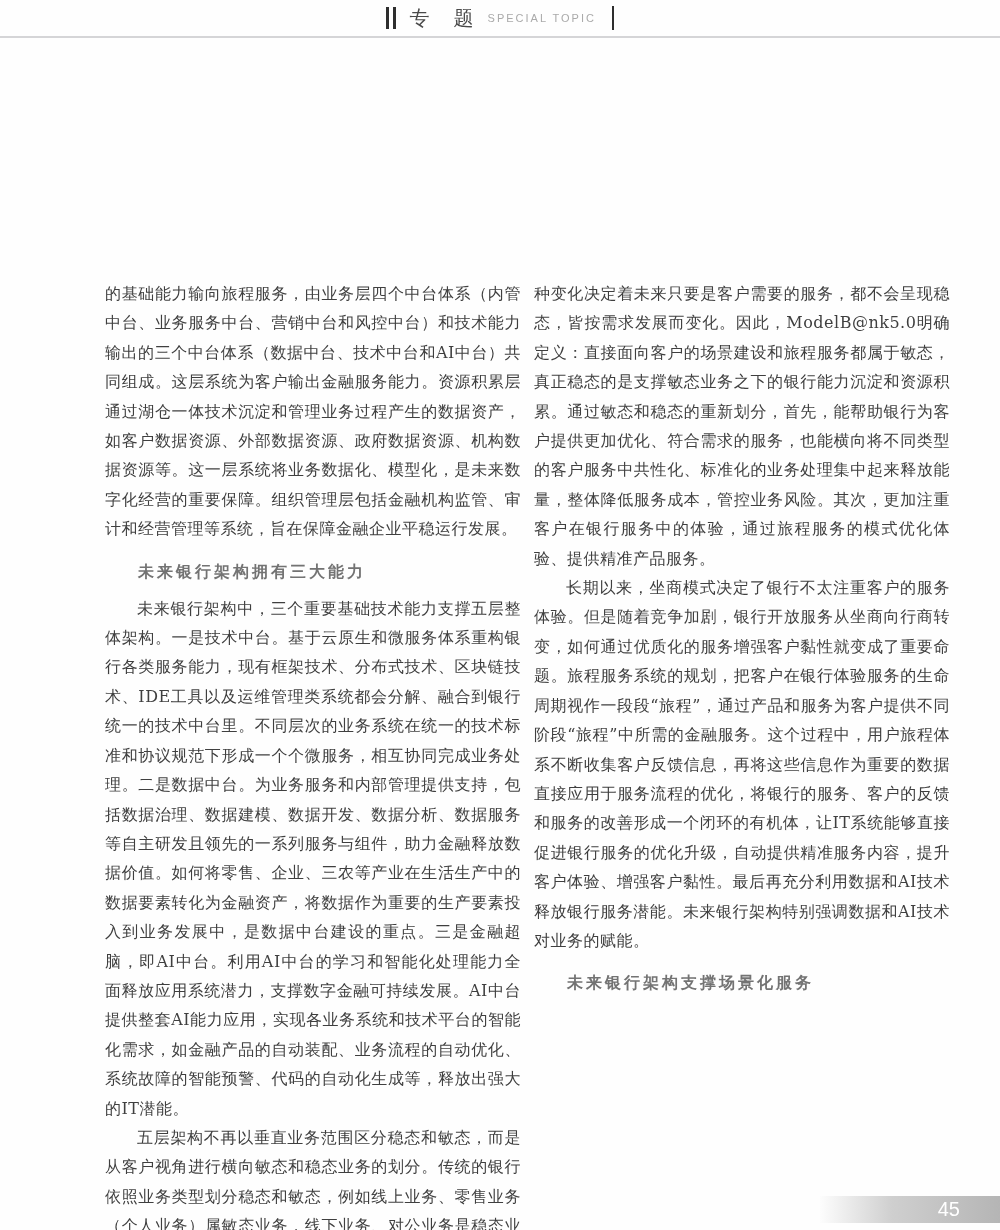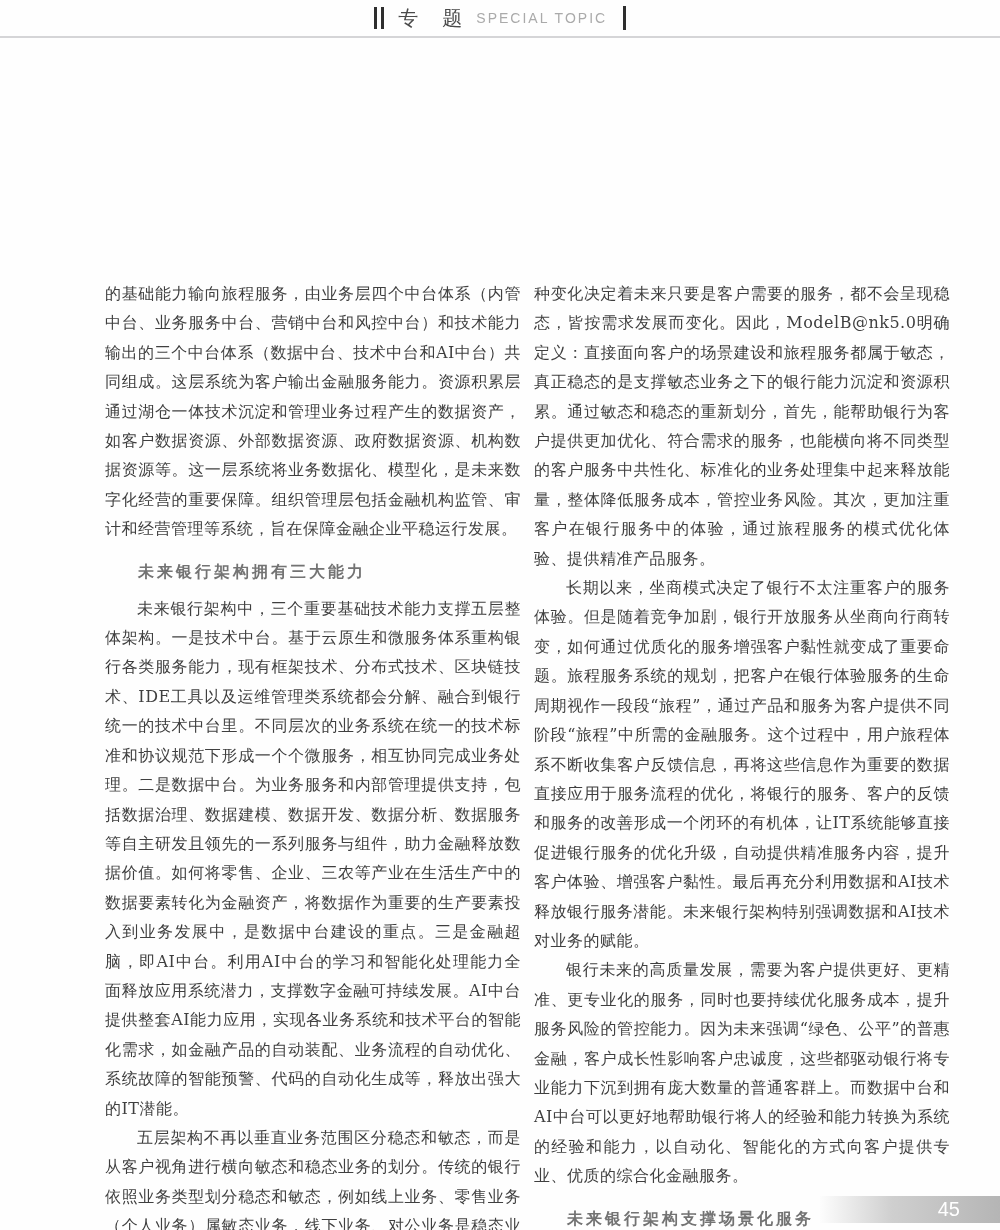--- a/index.html
+++ b/index.html
@@ -41,21 +41,21 @@
   .hdr-zh {
     font-family: "Liberation Sans", sans-serif;
     font-size: 20px;
     color: #4a4a4a;
     letter-spacing: 2px;
     margin-right: 12px;
     white-space: pre;
   }
   .hdr-en {
     font-family: "Liberation Sans", sans-serif;
-    font-size: 14px;
+    font-size: 11px;
     color: #aaaaaa;
     letter-spacing: 2px;
     margin-right: 16px;
     text-align: center;
   }
   .sbar {
     display: block;
     width: 2.5px;
     height: 24px;
     background: #2e2e2e;
@@ -145,21 +145,20 @@
     <section class="col">
       <p class="para no-indent">的基础能力输向旅程服务，由业务层四个中台体系（内管中台、业务服务中台、营销中台和风控中台）和技术能力输出的三个中台体系（数据中台、技术中台和AI中台）共同组成。这层系统为客户输出金融服务能力。资源积累层通过湖仓一体技术沉淀和管理业务过程产生的数据资产，如客户数据资源、外部数据资源、政府数据资源、机构数据资源等。这一层系统将业务数据化、模型化，是未来数字化经营的重要保障。组织管理层包括金融机构监管、审计和经营管理等系统，旨在保障金融企业平稳运行发展。</p>
       <h2 class="heading">未来银行架构拥有三大能力</h2>
       <p class="para">未来银行架构中，三个重要基础技术能力支撑五层整体架构。一是技术中台。基于云原生和微服务体系重构银行各类服务能力，现有框架技术、分布式技术、区块链技术、IDE工具以及运维管理类系统都会分解、融合到银行统一的技术中台里。不同层次的业务系统在统一的技术标准和协议规范下形成一个个微服务，相互协同完成业务处理。二是数据中台。为业务服务和内部管理提供支持，包括数据治理、数据建模、数据开发、数据分析、数据服务等自主研发且领先的一系列服务与组件，助力金融释放数据价值。如何将零售、企业、三农等产业在生活生产中的数据要素转化为金融资产，将数据作为重要的生产要素投入到业务发展中，是数据中台建设的重点。三是金融超脑，即AI中台。利用AI中台的学习和智能化处理能力全面释放应用系统潜力，支撑数字金融可持续发展。AI中台提供整套AI能力应用，实现各业务系统和技术平台的智能化需求，如金融产品的自动装配、业务流程的自动优化、系统故障的智能预警、代码的自动化生成等，释放出强大的IT潜能。</p>
       <p class="para">五层架构不再以垂直业务范围区分稳态和敏态，而是从客户视角进行横向敏态和稳态业务的划分。传统的银行依照业务类型划分稳态和敏态，例如线上业务、零售业务（个人业务）属敏态业务，线下业务、对公业务是稳态业务等。但是，随着新一代消费者的成长以及未来生活生产习惯的巨大变化，业务发展已经出现线上线下业务融合、个人公司业务联动和相互借鉴的趋势。这</p>
     </section>
 
     <section class="col">
       <p class="para no-indent">种变化决定着未来只要是客户需要的服务，都不会呈现稳态，皆按需求发展而变化。因此，ModelB@nk5.0明确定义：直接面向客户的场景建设和旅程服务都属于敏态，真正稳态的是支撑敏态业务之下的银行能力沉淀和资源积累。通过敏态和稳态的重新划分，首先，能帮助银行为客户提供更加优化、符合需求的服务，也能横向将不同类型的客户服务中共性化、标准化的业务处理集中起来释放能量，整体降低服务成本，管控业务风险。其次，更加注重客户在银行服务中的体验，通过旅程服务的模式优化体验、提供精准产品服务。</p>
       <p class="para">长期以来，坐商模式决定了银行不太注重客户的服务体验。但是随着竞争加剧，银行开放服务从坐商向行商转变，如何通过优质化的服务增强客户黏性就变成了重要命题。旅程服务系统的规划，把客户在银行体验服务的生命周期视作一段段“旅程”，通过产品和服务为客户提供不同阶段“旅程”中所需的金融服务。这个过程中，用户旅程体系不断收集客户反馈信息，再将这些信息作为重要的数据直接应用于服务流程的优化，将银行的服务、客户的反馈和服务的改善形成一个闭环的有机体，让IT系统能够直接促进银行服务的优化升级，自动提供精准服务内容，提升客户体验、增强客户黏性。最后再充分利用数据和AI技术释放银行服务潜能。未来银行架构特别强调数据和AI技术对业务的赋能。</p>
-      <p class="para">银行未来的高质量发展，需要为客户提供更好、更精准、更专业化的服务，同时也要持续优化服务成本，提升服务风险的管控能力。因为未来强调“绿色、公平”的普惠金融，客户成长性影响客户忠诚度，这些都驱动银行将专业能力下沉到拥有庞大数量的普通客群上。而数据中台和AI中台可以更好地帮助银行将人的经验和能力转换为系统的经验和能力，以自动化、智能化的方式向客户提供专业、优质的综合化金融服务。</p>
       <h2 class="heading">未来银行架构支撑场景化服务</h2>
 
     </section>
 
   </main>
 
   <footer>
     <div class="pagebar">
       <span class="pagenum">45</span>
     </div>

